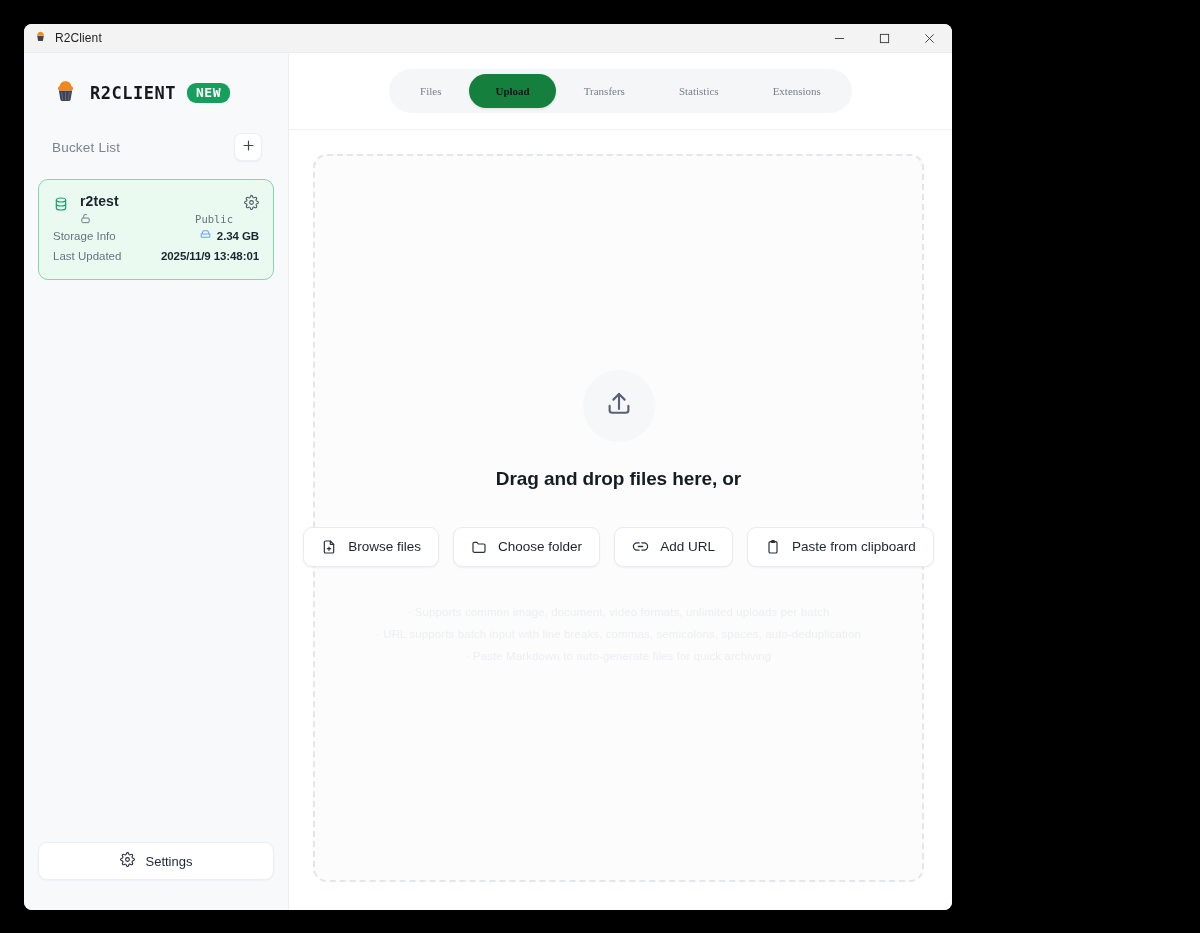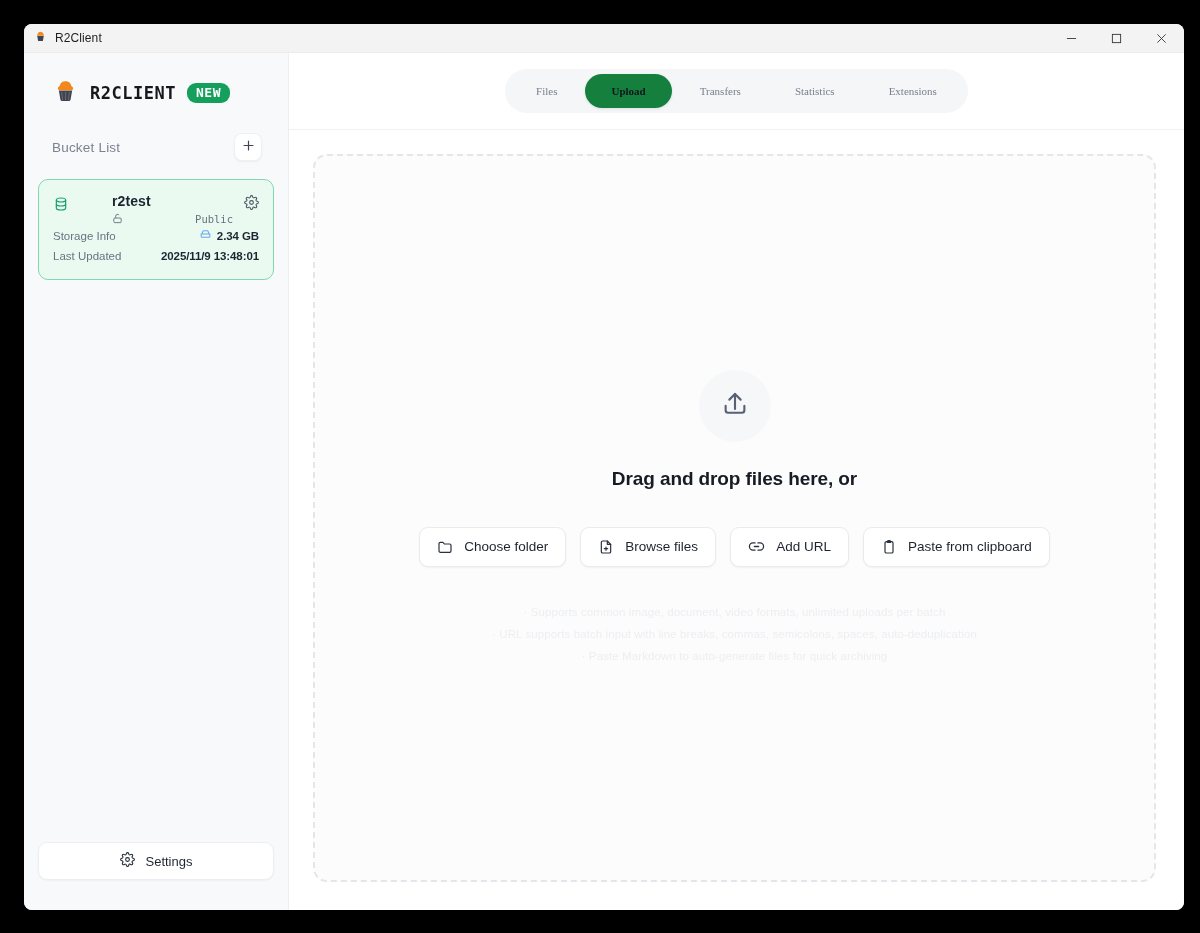--- a/index.html
+++ b/index.html
@@ -9,21 +9,21 @@
     width: 1200px;
     height: 933px;
     overflow: hidden;
     font-family: "Liberation Sans", sans-serif;
   }
 
   #app-window {
     position: absolute;
     left: 24px;
     top: 24px;
-    width: 1160px;
+    width: 928px;
     height: 886px;
     background: #ffffff;
     border-radius: 8px;
     overflow: hidden;
     display: flex;
     flex-direction: column;
     box-shadow: 0 0 0 1px rgba(0,0,0,0.06);
   }
 
   
@@ -134,21 +134,21 @@
     border-radius: 10px;
     padding: 13px 14px 13px 14px;
     cursor: pointer;
   }
   .bucket-card-top {
     display: flex;
     align-items: flex-start;
     gap: 11px;
   }
   .bucket-db-icon { margin-top: 3px; color: #16a06a; flex: 0 0 auto; }
-  .bucket-title-wrap { flex: 1; min-width: 0; margin-left: 32px; }
+  .bucket-title-wrap { flex: 1; min-width: 0; }
   .bucket-title {
     font-size: 14px;
     font-weight: 700;
     color: #1c2430;
     line-height: 1.25;
     letter-spacing: 0.1px;
   }
   .bucket-visibility {
     display: flex;
     align-items: center;
@@ -461,35 +461,35 @@
             </span>
           </div>
 
           <div class="drop-title">Drag and drop files here, or</div>
 
           <div class="action-row">
 
             <div class="action-btn">
               <span class="ico">
                 <svg width="16" height="16" viewBox="0 0 24 24" fill="none" stroke="currentColor" stroke-width="1.8" stroke-linecap="round" stroke-linejoin="round">
-                  <path d="M3 7a2 2 0 0 1 2-2h4l2 2.5h8a2 2 0 0 1 2 2V18a2 2 0 0 1-2 2H5a2 2 0 0 1-2-2z"></path>
-                </svg>
-              </span>
-              <span>Choose folder</span>
-            </div>
-
-            <div class="action-btn">
-              <span class="ico">
-                <svg width="16" height="16" viewBox="0 0 24 24" fill="none" stroke="currentColor" stroke-width="1.8" stroke-linecap="round" stroke-linejoin="round">
                   <path d="M14 3H7a2 2 0 0 0-2 2v14a2 2 0 0 0 2 2h10a2 2 0 0 0 2-2V8z"></path>
                   <path d="M14 3v5h5"></path>
                   <path d="M12 12v5M9.5 14.5h5"></path>
                 </svg>
               </span>
               <span>Browse files</span>
+            </div>
+
+            <div class="action-btn">
+              <span class="ico">
+                <svg width="16" height="16" viewBox="0 0 24 24" fill="none" stroke="currentColor" stroke-width="1.8" stroke-linecap="round" stroke-linejoin="round">
+                  <path d="M3 7a2 2 0 0 1 2-2h4l2 2.5h8a2 2 0 0 1 2 2V18a2 2 0 0 1-2 2H5a2 2 0 0 1-2-2z"></path>
+                </svg>
+              </span>
+              <span>Choose folder</span>
             </div>
 
             <div class="action-btn">
               <span class="ico">
                 <svg width="17" height="17" viewBox="0 0 24 24" fill="none" stroke="currentColor" stroke-width="1.8" stroke-linecap="round" stroke-linejoin="round">
                   <path d="M10 7H7a5 5 0 0 0 0 10h3"></path>
                   <path d="M14 7h3a5 5 0 0 1 0 10h-3"></path>
                   <path d="M9 12h6"></path>
                 </svg>
               </span>

